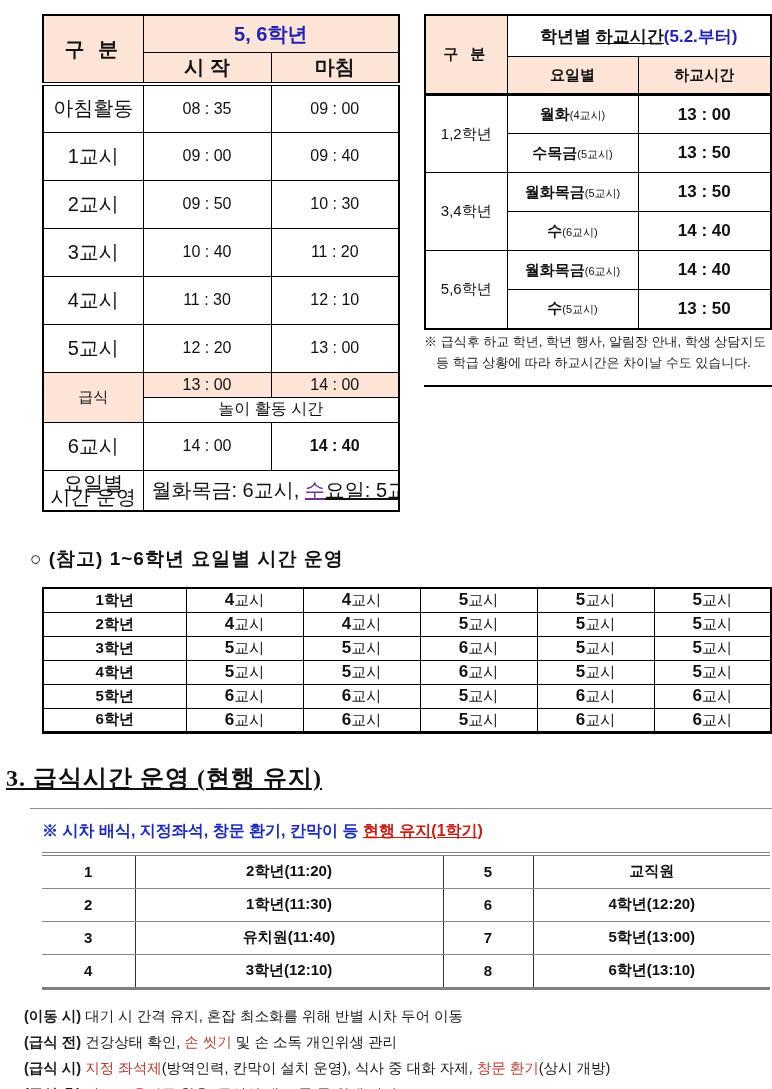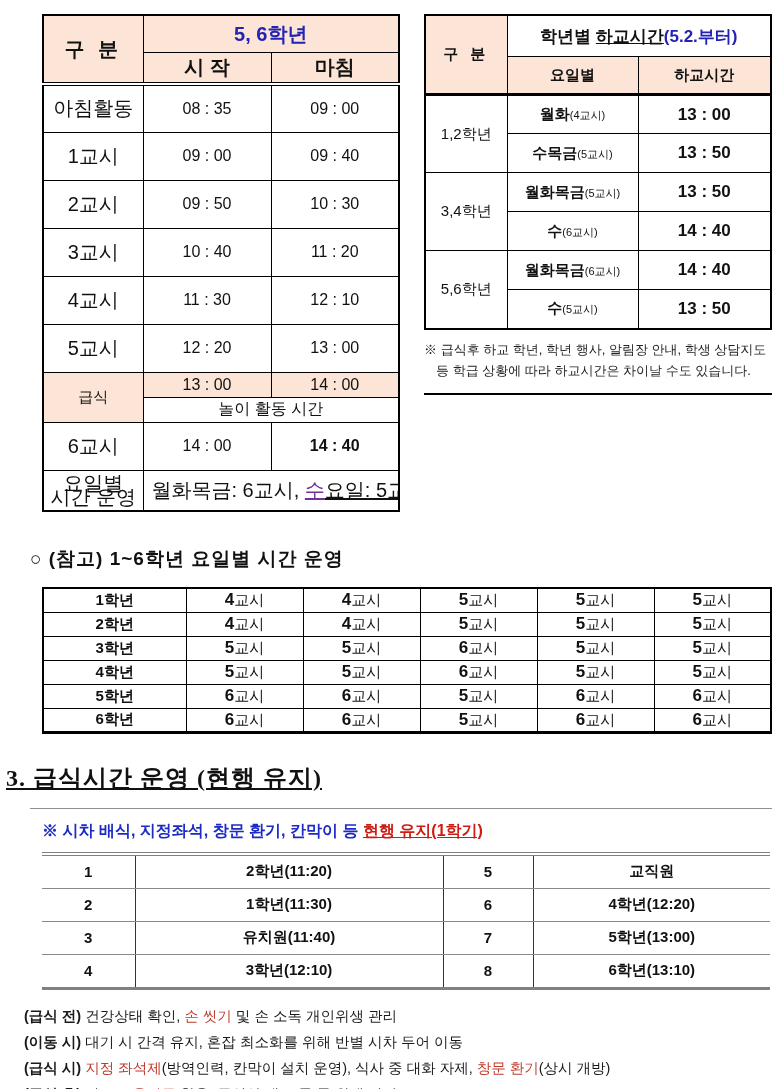--- a/index.html
+++ b/index.html
@@ -33,21 +33,21 @@
   .dism-tbl td,.dism-tbl th{border:1px solid #000;}
   .dism-title{font-size:17px;font-weight:bold;height:38px;background:#fff;}
   .blue{color:#2222b4;}
   .dism-sub{font-size:15px;font-weight:bold;height:34px;}
   .thick-bottom{border-bottom:3px solid #000 !important;}
   .dism-tbl tr.r{height:39px;}
   .grade-cell{font-size:15px;font-weight:500;}
   .daycell{font-size:15px;font-weight:bold;}
   .daycell .per{font-size:11px;font-weight:normal;}
   .dism-time{font-size:17px;font-weight:bold;}
-  .dism-note{font-size:13px;line-height:21px;margin-top:9px;color:#222;white-space:normal;}
+  .dism-note{font-size:13px;line-height:21px;margin-top:1px;color:#222;white-space:normal;}
   .right-rule{border-top:2px solid #000;margin-top:12px;}
 
   
   .ref-head{margin:34px 0 0 30px;font-size:19px;font-weight:600;letter-spacing:1px;}
   .ref-tbl{margin:15px 0 0 42px;width:728px;border:2px solid #000;border-bottom-width:3px;}
   .ref-tbl td,.ref-tbl th{border:1px solid #000;}
   .cream{background:#f5efd8;}
   .ref-tbl th.day{font-size:17px;font-weight:bold;height:38px;}
   .ref-tbl tr.r{height:24px;}
   .ref-grade{font-size:15px;font-weight:600;}
@@ -303,26 +303,26 @@
       <td>4</td>
       <td class="v">3학년(12:10)</td>
       <td class="v">8</td>
       <td class="v">6학년(13:10)</td>
     </tr>
   </tbody>
     </table>
 
   <div class="notes">
     <div class="note-line">
+      <span class="nlabel">(이동 시)</span>
+      <span>대기 시 간격 유지, 혼잡 최소화를 위해 반별 시차 두어 이동</span>
+    </div>
+    <div class="note-line">
       <span class="nlabel">(급식 전)</span>
       <span>건강상태 확인, </span><span class="nred">손 씻기</span><span> 및 손 소독 개인위생 관리</span>
-    </div>
-    <div class="note-line">
-      <span class="nlabel">(이동 시)</span>
-      <span>대기 시 간격 유지, 혼잡 최소화를 위해 반별 시차 두어 이동</span>
     </div>
     <div class="note-line">
       <span class="nlabel">(급식 시)</span>
       <span class="nred">지정 좌석제</span><span>(방역인력, 칸막이 설치 운영), 식사 중 대화 자제, </span><span class="nred">창문 환기</span><span>(상시 개방)</span>
     </div>
     <div class="note-line">
       <span class="nlabel">(급식 후)</span>
       <span>마스크 </span><span class="nred">올바른</span><span> 착용, 급식실 내 소독 등 위생 관리</span>
     </div>
   </div>

